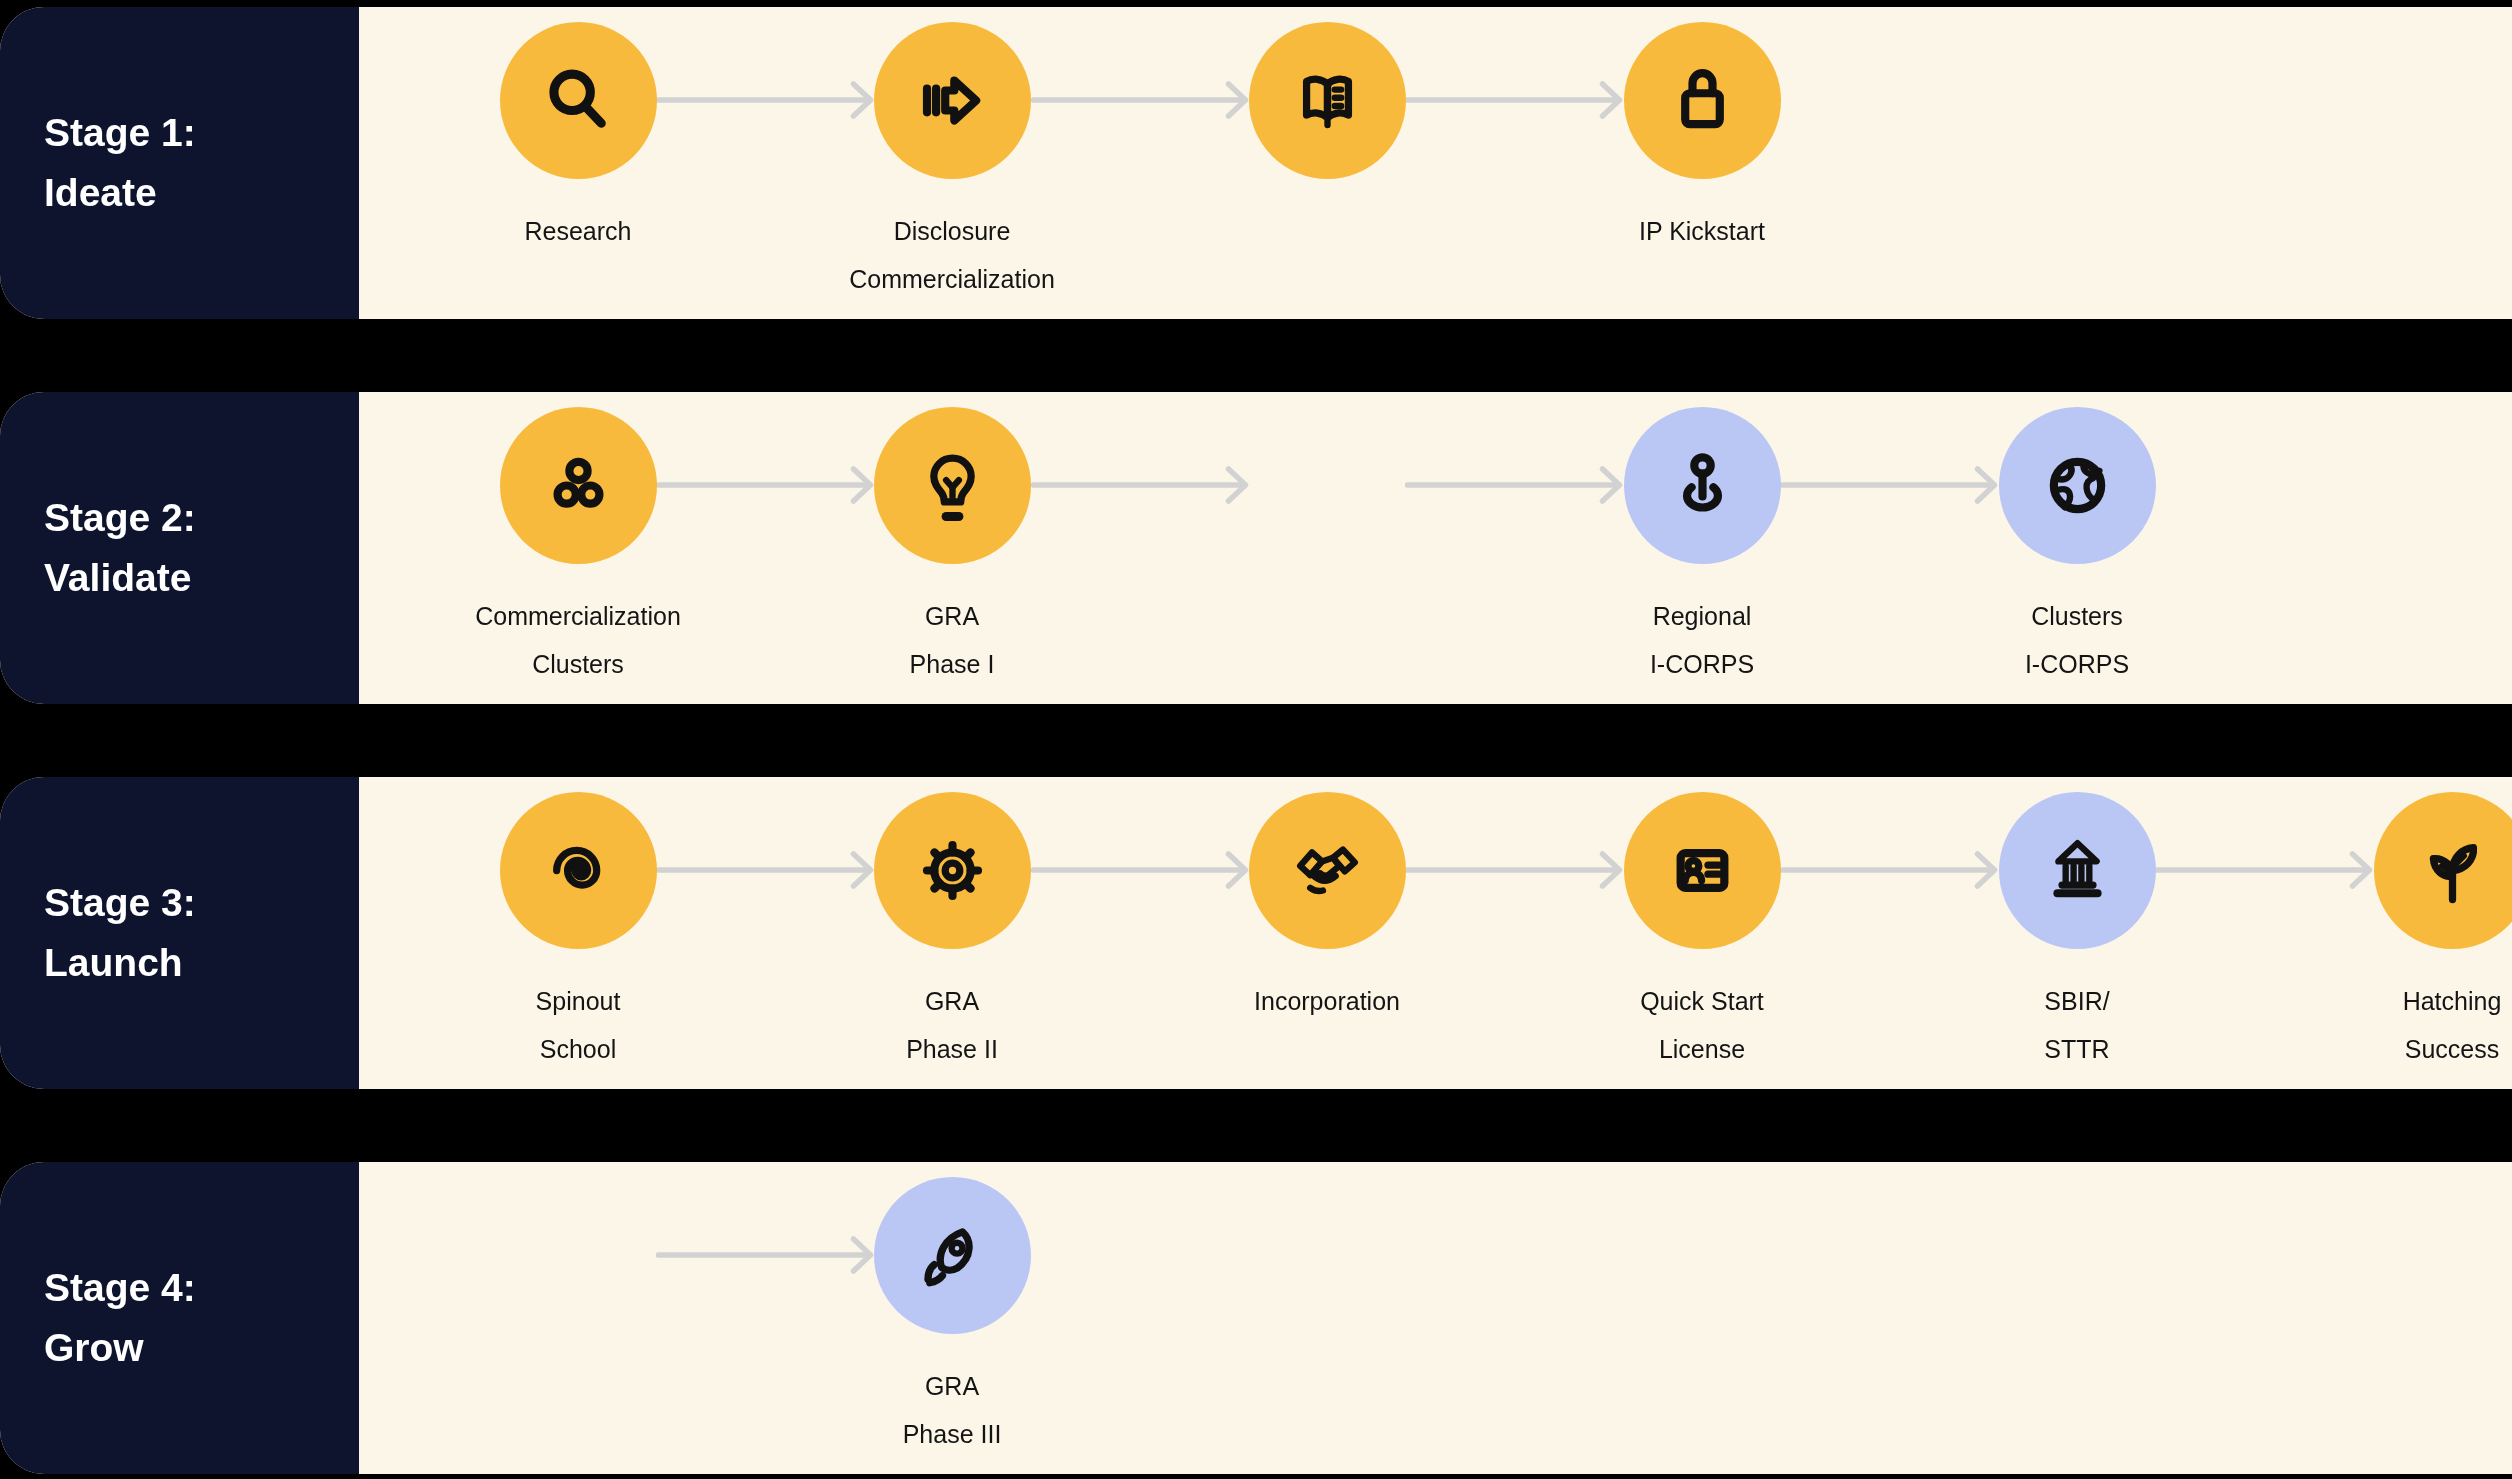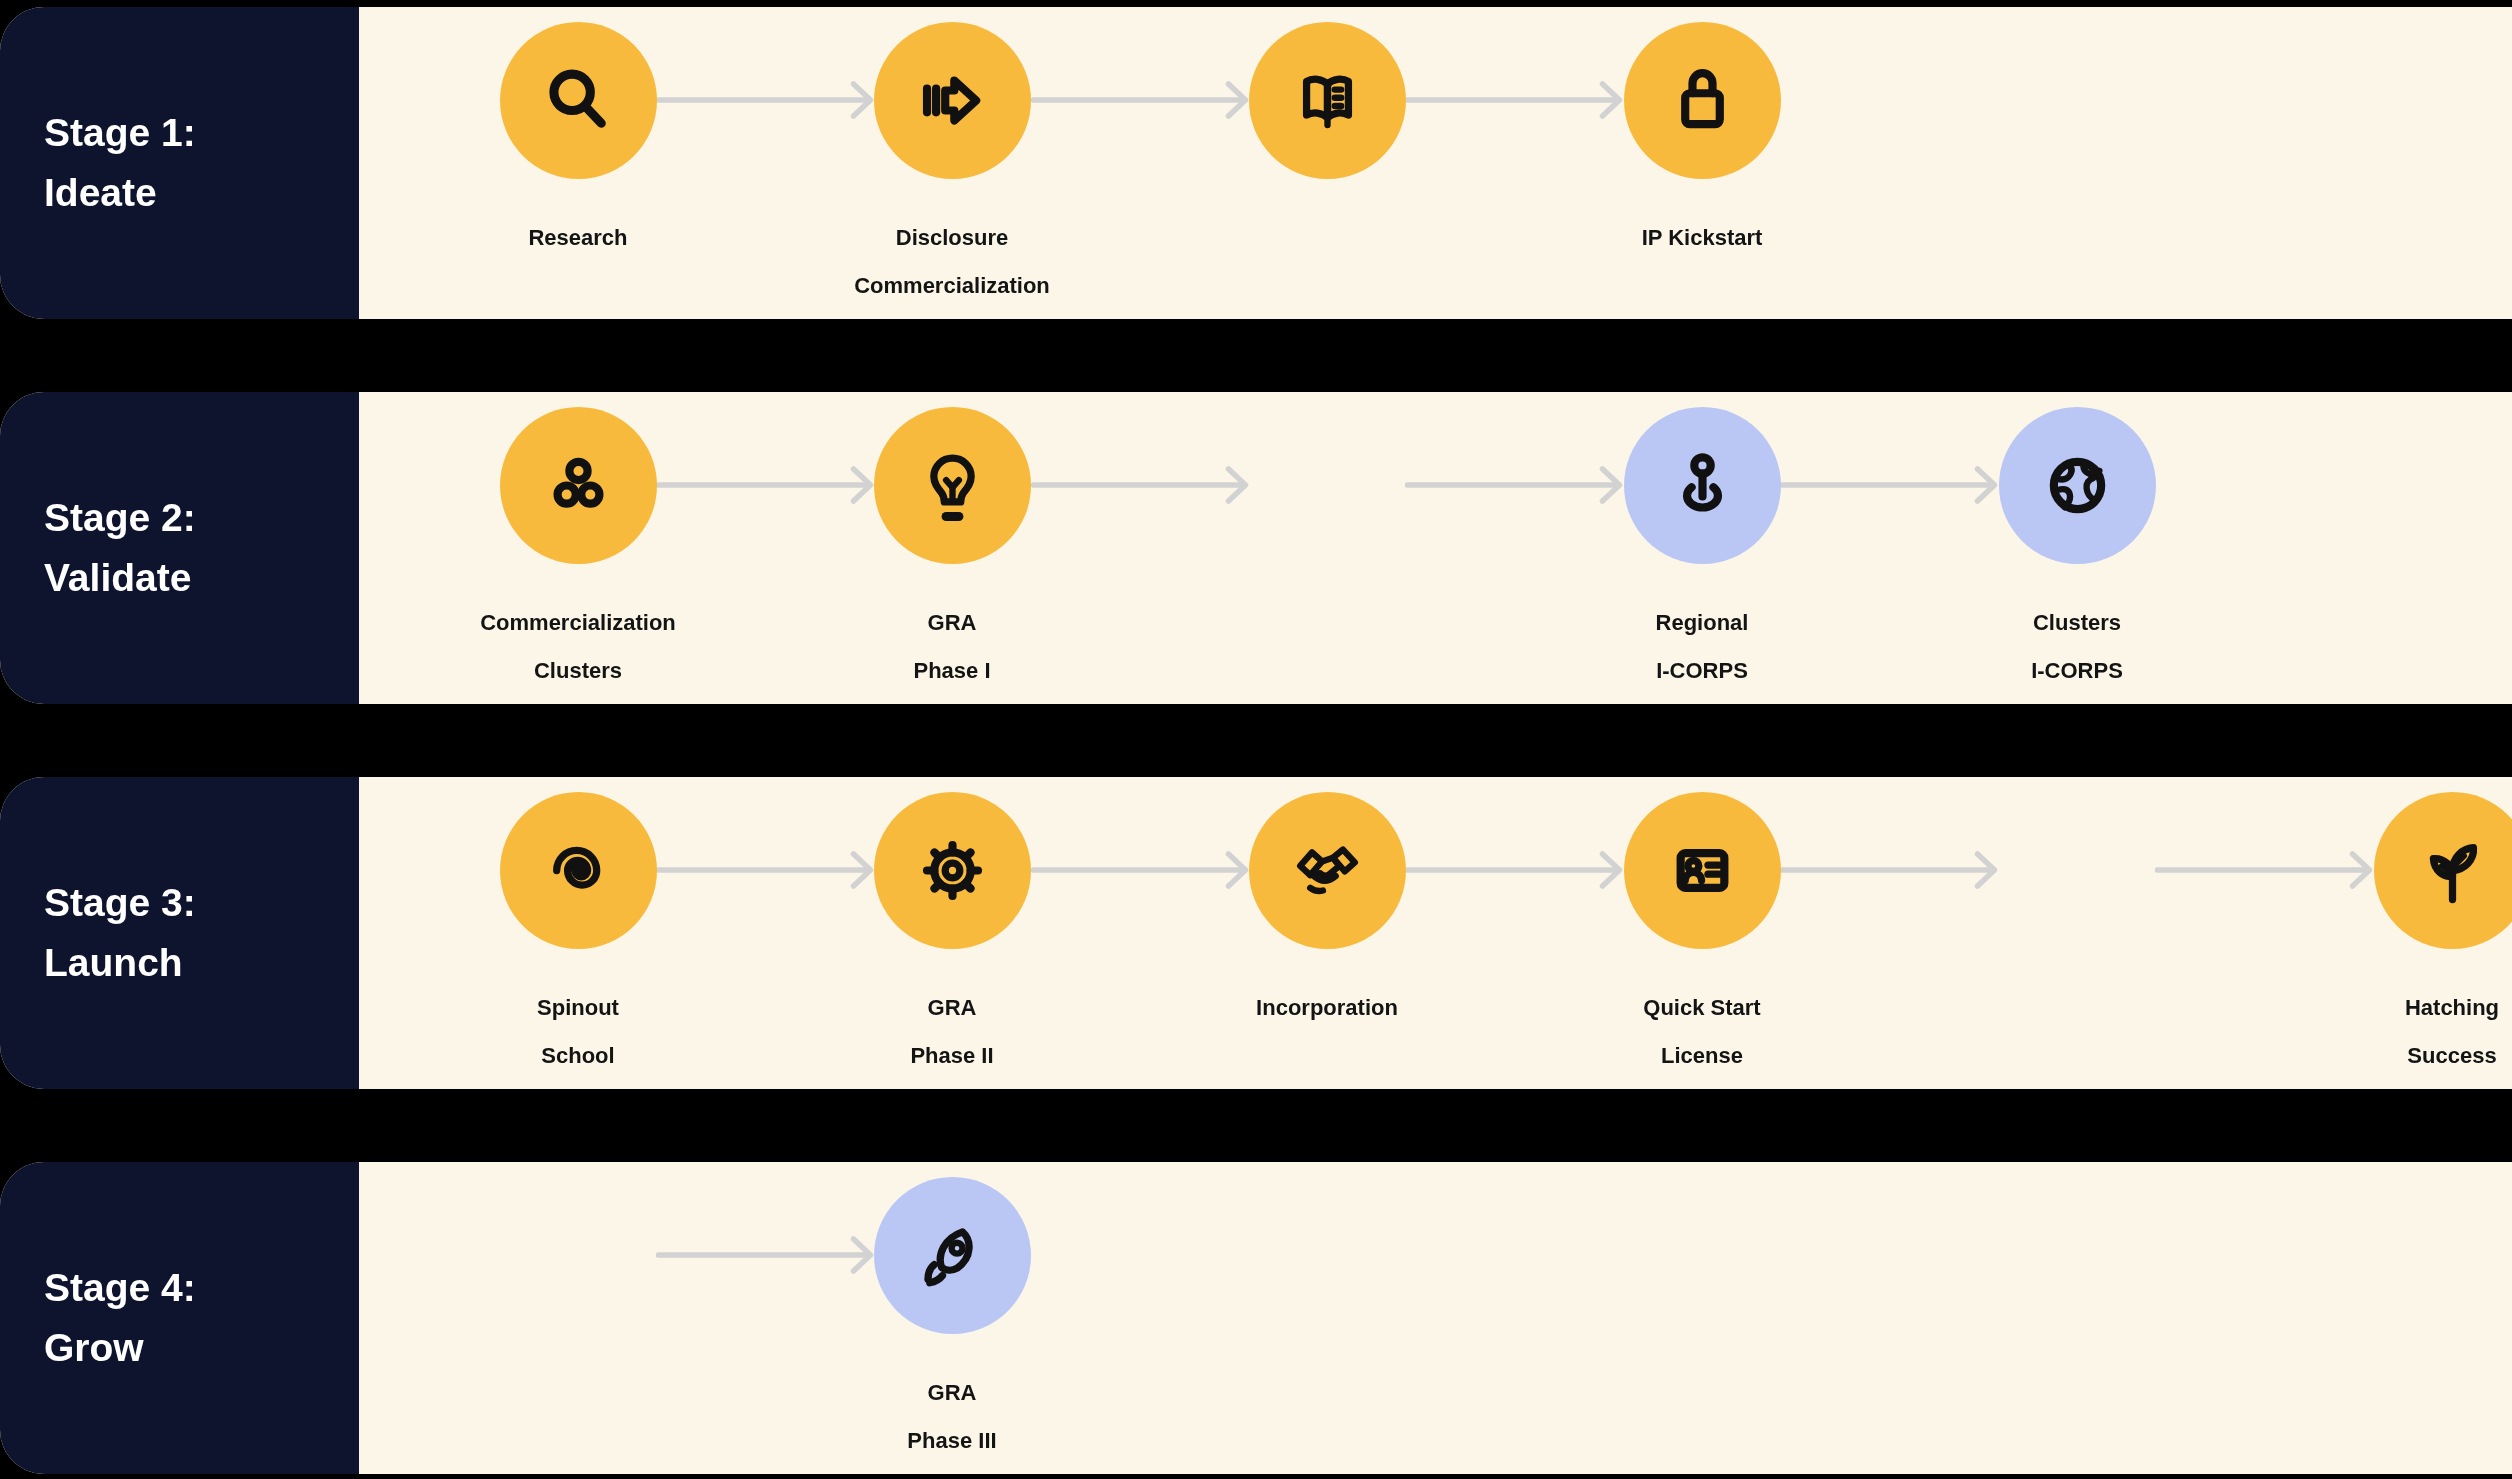--- a/index.html
+++ b/index.html
@@ -41,22 +41,22 @@
   .circle{
     width:157px;height:157px;border-radius:50%;
     margin:15px auto 0;
     display:flex;align-items:center;justify-content:center;
   }
   .circle.yellow{background:var(--circle_yellow);}
   .circle.blue{background:var(--circle_blue);}
   .icon{width:91px;height:91px;display:block;}
   .icon .s{stroke:var(--icon_stroke);fill:none;stroke-linecap:round;stroke-linejoin:round;}
   .item-label{
-    margin-top:35px;
-    font-size:22px;font-weight:700;line-height:48px;
+    margin-top:28px;
+    font-size:25px;font-weight:400;line-height:48px;
     color:var(--item_text);
     white-space:pre-line;
   }
   .arrow{position:absolute;top:63px;width:218px;height:60px;}
   .arrow svg{display:block;width:100%;height:100%;}
   .arrow .s{stroke:var(--arrow);fill:none;stroke-linecap:round;stroke-linejoin:round;}
 </style>
 </head>
 <body>
 
@@ -301,20 +301,35 @@
         <circle class="s" cx="40" cy="45" r="6" stroke-width="8"></circle>
         <path class="s" d="M31 61 A9 9 0 0 1 49 61" stroke-width="8"></path>
         <line class="s" x1="56" y1="44" x2="68" y2="44" stroke-width="8"></line>
         <line class="s" x1="56" y1="54" x2="68" y2="54" stroke-width="8"></line>
       </svg>
     </div>
     <div class="item-label">Quick Start
 License</div>
   </div>
 
+  <div class="item" style="left:1911px">
+    <div class="circle blue">
+      <svg class="icon" viewBox="0 0 100 100">
+        <path class="s" d="M50 20 L71 40 L29 40 Z" stroke-width="7"></path>
+        <line class="s" x1="37" y1="45" x2="37" y2="61" stroke-width="7"></line>
+        <line class="s" x1="45.7" y1="45" x2="45.7" y2="61" stroke-width="7"></line>
+        <line class="s" x1="54.3" y1="45" x2="54.3" y2="61" stroke-width="7"></line>
+        <line class="s" x1="63" y1="45" x2="63" y2="61" stroke-width="7"></line>
+        <line class="s" x1="33" y1="66" x2="67" y2="66" stroke-width="8"></line>
+        <line class="s" x1="28" y1="75" x2="72" y2="75" stroke-width="9"></line>
+      </svg>
+    </div>
+    <div class="item-label">SBIR/
+STTR</div>
+  </div>
 
   <div class="item" style="left:2286px">
     <div class="circle yellow">
       <svg class="icon" viewBox="0 0 100 100">
         <path class="s" d="M50 82 C50 70 50 62 50 53" stroke-width="8"></path>
         <path class="s" d="M50 56 C40 58 30 50 29 37 C41 36 50 45 50 56 Z" stroke-width="8"></path>
         <path class="s" d="M50 50 C50 36 60 26 73 25 C74 38 64 49 50 50 Z" stroke-width="8"></path>
         <line class="s" x1="38" y1="45" x2="47" y2="52" stroke-width="6"></line>
         <line class="s" x1="63" y1="34" x2="53" y2="44" stroke-width="6"></line>
       </svg>

